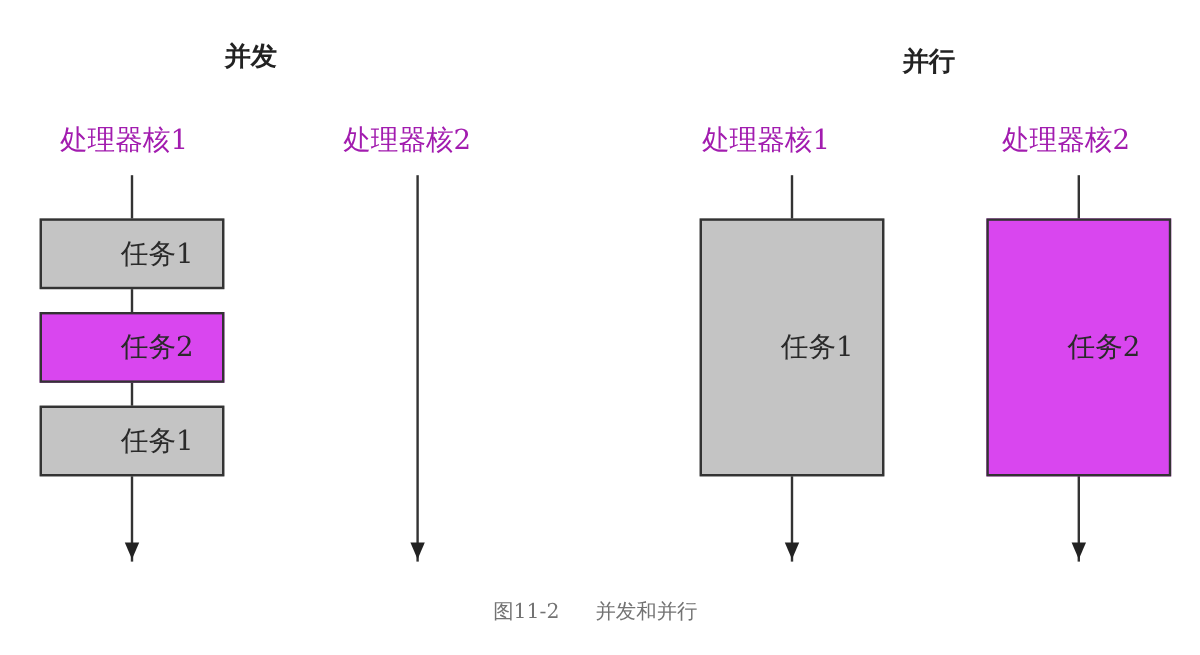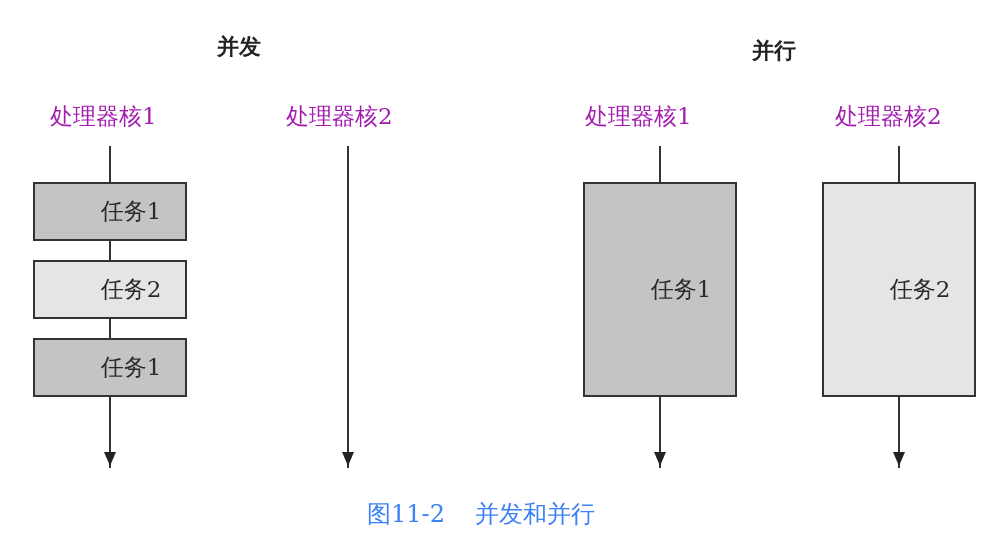--- a/index.html
+++ b/index.html
@@ -5,27 +5,27 @@
     html, body { margin: 0; padding: 0; background: #ffffff; }
     body { width: 1000px; height: 546px; position: relative; overflow: hidden;
            font-family: "DejaVu Serif", "Liberation Serif", serif; color: #222; }
     .abs { position: absolute; }
     .title { font-family: "DejaVu Sans", "Liberation Sans", sans-serif; font-weight: bold; font-size: 22px; color: #222; }
     .core-label { font-size: 23px; color: #a21caf; white-space: nowrap; }
     .vline { position: absolute; width: 2px; background: #333; }
     .arrow { position: absolute; width: 0; height: 0; border-left: 6px solid transparent; border-right: 6px solid transparent; border-top: 14px solid #222; }
     .task { position: absolute; box-sizing: border-box; border: 2px solid #333; display: flex; align-items: center; justify-content: center; font-size: 23px; color: #2a2a2a; padding-left: 42px; }
     .light { background: #c4c4c4; }
-    .dark { background: #e5e5e5; }
-    .caption { font-size: 24px; color: #3b82f6; white-space: nowrap; }
+    .dark { background: #d946ef; }
+    .caption { font-size: 17px; color: #737373; white-space: nowrap; margin-left: 44px; }
   </style>
 </head>
 <body>
 
-<div class="abs title" style="left:217px; top:32px;">并发</div>
+<div class="abs title" style="left:187px; top:32px;">并发</div>
 <div class="abs title" style="left:752px; top:36px;">并行</div>
 
 <div class="abs core-label" style="left:50px; top:101px;">处理器核1</div>
 <div class="vline" style="left:109px; top:146px; height:322px;"></div>
 <div class="task light" style="left:33px; top:182px; width:154px; height:59px;">
   <span>任务1</span>
 </div>
 <div class="task dark" style="left:33px; top:260px; width:154px; height:59px;">
   <span>任务2</span>
 </div>

